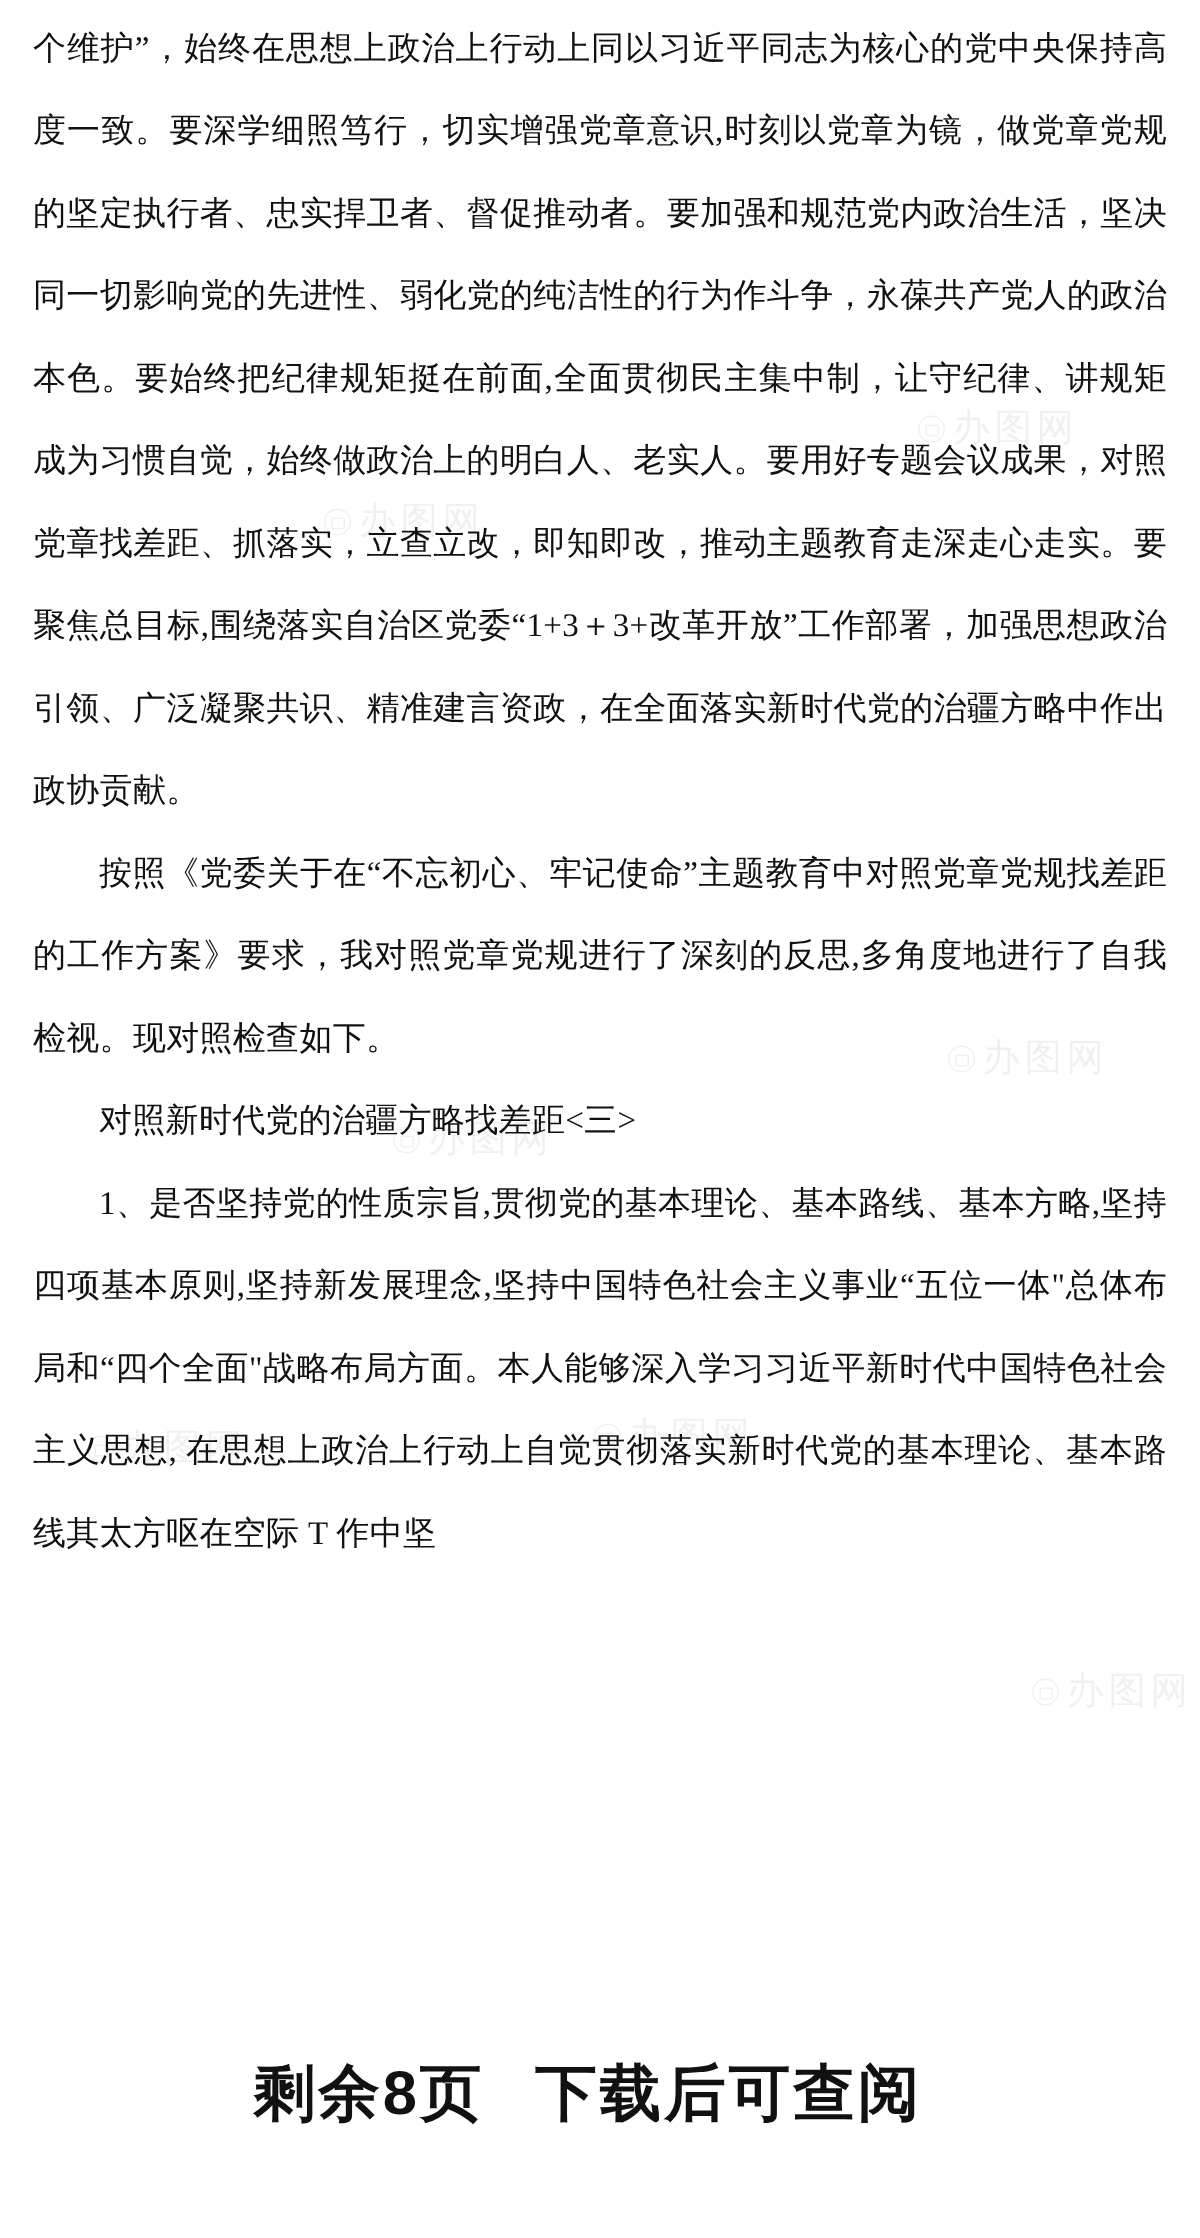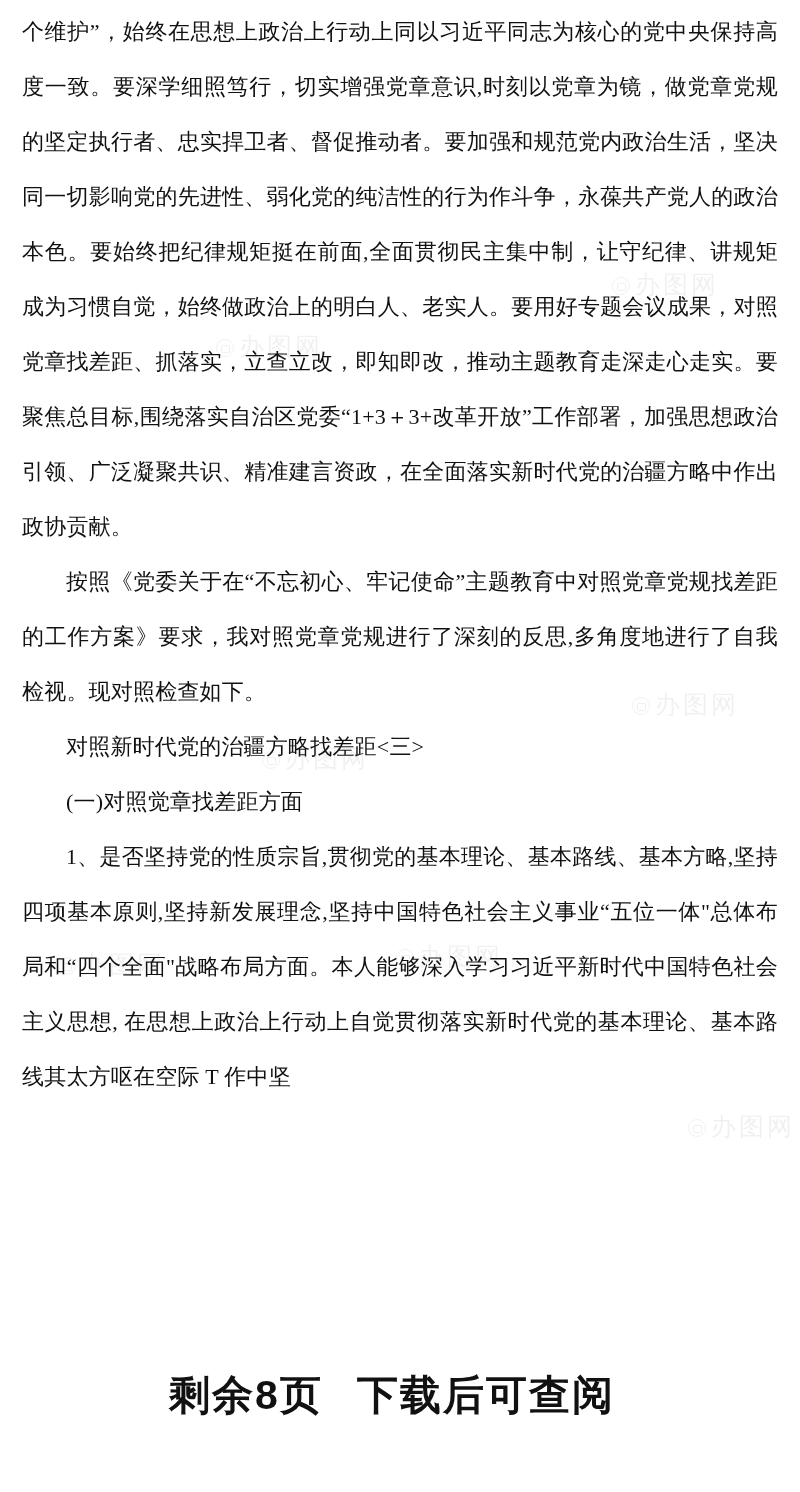--- a/index.html
+++ b/index.html
@@ -139,21 +139,20 @@
     <span class="wm-circle"></span><span>办图网</span>
   </div>
   <div class="watermark wm-text" style="left:688px; top:1110px;">
     <span class="wm-circle"></span><span>办图网</span>
   </div>
 
   <div class="doc-body">
     <p class="para clip-top">个维护”，始终在思想上政治上行动上同以习近平同志为核心的党中央保持高度一致。要深学细照笃行，切实增强党章意识,时刻以党章为镜，做党章党规的坚定执行者、忠实捍卫者、督促推动者。要加强和规范党内政治生活，坚决同一切影响党的先进性、弱化党的纯洁性的行为作斗争，永葆共产党人的政治本色。要始终把纪律规矩挺在前面,全面贯彻民主集中制，让守纪律、讲规矩成为习惯自觉，始终做政治上的明白人、老实人。要用好专题会议成果，对照党章找差距、抓落实，立查立改，即知即改，推动主题教育走深走心走实。要聚焦总目标,围绕落实自治区党委“1+3＋3+改革开放”工作部署，加强思想政治引领、广泛凝聚共识、精准建言资政，在全面落实新时代党的治疆方略中作出政协贡献。</p>
     <p class="para indent">按照《党委关于在“不忘初心、牢记使命”主题教育中对照党章党规找差距的工作方案》要求，我对照党章党规进行了深刻的反思,多角度地进行了自我检视。现对照检查如下。</p>
     <p class="para indent">对照新时代党的治疆方略找差距&lt;三&gt;</p>
-    <p class="para indent">(一)对照觉章找差距方面</p>
     <p class="para indent">1、是否坚持党的性质宗旨,贯彻党的基本理论、基本路线、基本方略,坚持四项基本原则,坚持新发展理念,坚持中国特色社会主义事业“五位一体"总体布局和“四个全面"战略布局方面。本人能够深入学习习近平新时代中国特色社会主义思想, 在思想上政治上行动上自觉贯彻落实新时代党的基本理论、基本路线其太方呕在空际 T 作中坚</p>
   </div>
 
   <div class="fade-mask"></div>
 
   <div class="footer-banner">
     <div class="footer-text">
       <span>剩余8页</span><span class="footer-gap"></span><span>下载后可查阅</span>
     </div>
   </div>

